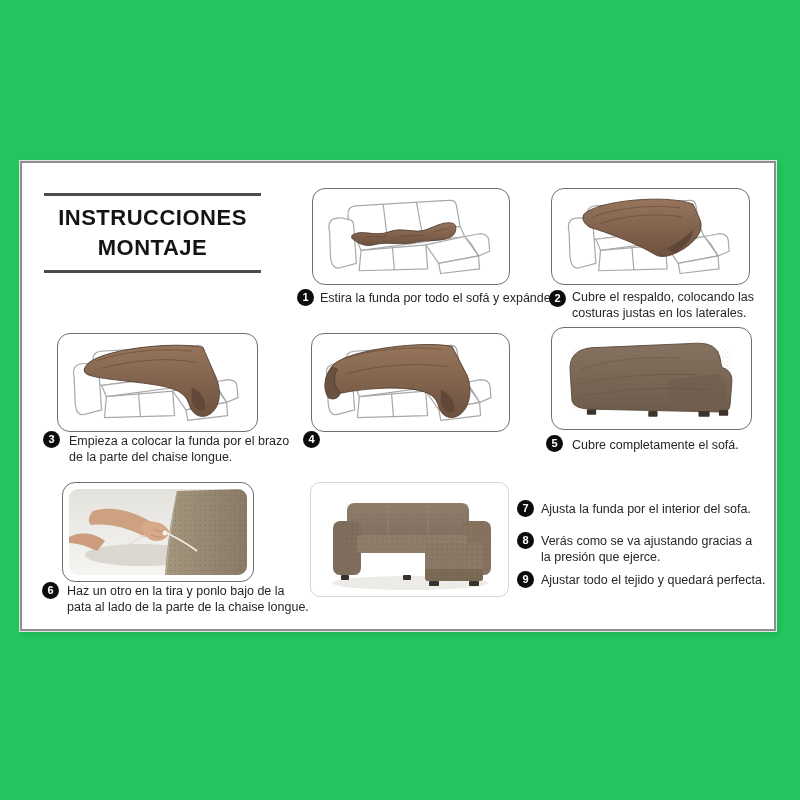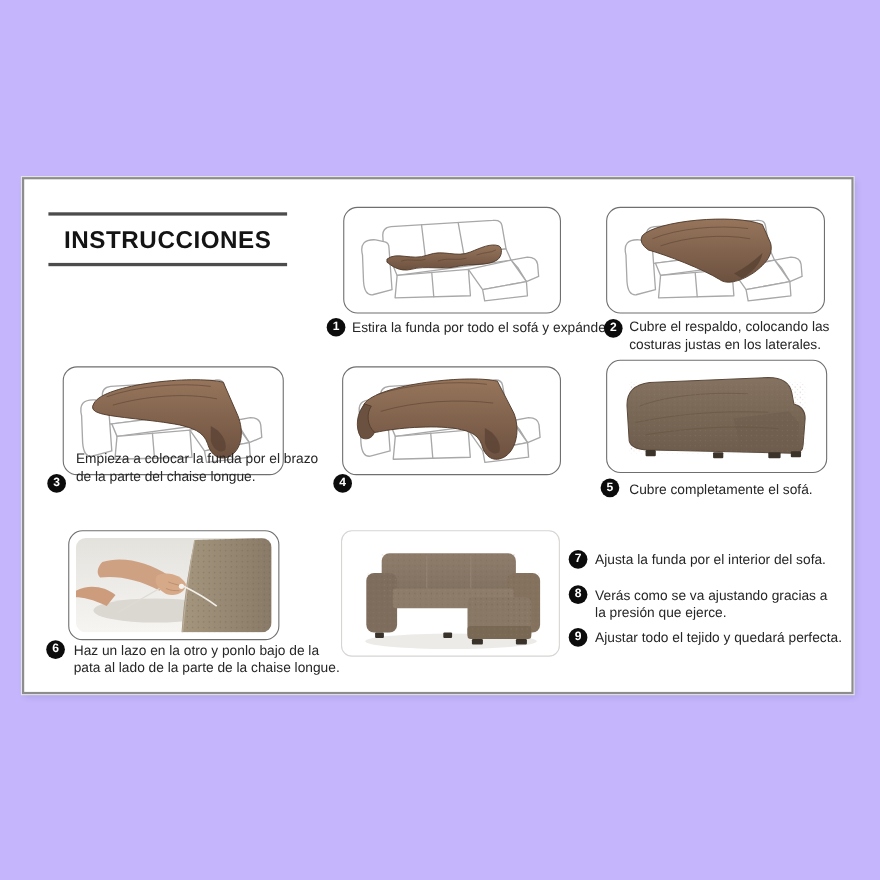--- a/index.html
+++ b/index.html
@@ -1,17 +1,17 @@
 <!DOCTYPE html>
 <html><head>
 <meta charset="utf-8">
 <style>
   html,body{margin:0;padding:0;}
   body{width:800px;height:800px;background:#fbfbfb;font-family:"Liberation Sans",sans-serif;}
-  .page{position:relative;width:800px;height:800px;background:#c4b5fd;overflow:hidden;}
+  .page{position:relative;width:800px;height:800px;background:#22c55e;overflow:hidden;}
   .frame{position:absolute;left:20px;top:161px;width:752px;height:466px;background:#fff;
          border:2px solid #8d8d8d;box-shadow:0 0 0 1px #e4e4e4,2px 3px 6px rgba(0,0,0,.10);}
   .title-block{position:absolute;left:44px;top:193px;width:217px;text-align:center;}
   .title-rule{height:2.5px;background:#4c4c4c;}
   .title-text{padding:7px 0 6px 0;}
   .title-line{font-size:22px;line-height:1.4;font-weight:bold;color:#141414;letter-spacing:.5px;}
   .stepbox{position:absolute;background:#fff;border:1.6px solid #6f6f6f;border-radius:13px;overflow:hidden;}
   .stepbox svg{display:block;width:100%;height:100%;padding:4px;box-sizing:border-box;}
   .innerphoto{position:absolute;left:6px;top:6px;right:6px;bottom:6px;border-radius:9px;overflow:hidden;}
   .innerphoto svg{display:block;width:100%;height:100%;padding:0;}
@@ -66,20 +66,21 @@
   </defs>
 </svg>
 
 <div class="page">
   <div class="frame"></div>
 
   <div class="title-block">
     <div class="title-rule"></div>
     <div class="title-text">
       <div class="title-line">INSTRUCCIONES</div>
+      <div class="title-line">MONTAJE</div>
     </div>
     <div class="title-rule"></div>
   </div>
 
   <div class="stepbox" style="left:312px;top:188px;width:196px;height:95px">
     <svg viewBox="0 0 196 94">
       <use href="#sofa-line"></use>
       <path fill="url(#gCover)" stroke="#503a2b" stroke-width="0.9" d="M34 46 C44 38 58 48 74 42 C90 36 102 45 116 39 C126 35 136 30 144 33 C148 35 147 44 142 47 C132 53 118 50 104 53 C88 57 72 52 58 56 C46 59 38 52 34 49 Z"></path>
       <g stroke="#5a4233" stroke-width="0.7" fill="none" opacity="0.8">
         <path d="M48 48 C56 45 64 49 72 46"></path>
@@ -111,21 +112,21 @@
       <use href="#sofa-line"></use>
       <path fill="url(#gCover)" stroke="#503a2b" stroke-width="0.9" d="M22 30 C32 12 116 3 146 10 L160 42 C166 57 164 73 154 80 C143 87 134 80 131 69 C127 57 116 54 104 51 C78 46 42 44 28 40 Q17 37 22 30 Z"></path>
       <path fill="#5b4434" opacity="0.8" d="M134 52 C144 57 150 66 148 75 C142 79 136 74 134 66 Z"></path>
       <g stroke="#5a4233" stroke-width="0.7" fill="none" opacity="0.8">
         <path d="M34 24 C62 14 104 10 134 14"></path>
           <path d="M40 32 C72 23 110 20 140 26"></path>
       </g>
     </svg>
   </div>
   <div class="badge" style="left:43px;top:431px">3</div>
-  <div class="cap" style="left:69px;top:410px">Empieza a colocar la funda por el brazo
+  <div class="cap" style="left:69px;top:434px">Empieza a colocar la funda por el brazo
 de la parte del chaise longue.</div>
 
   <div class="stepbox" style="left:311px;top:333px;width:197px;height:97px">
     <svg viewBox="0 0 196 94">
       <use href="#sofa-line"></use>
       <path fill="url(#gCover)" stroke="#503a2b" stroke-width="0.9" d="M13 33 C20 13 112 2 142 9 L158 40 C164 56 160 74 150 81 C139 88 130 82 127 70 C123 58 111 56 99 54 C72 51 40 55 26 58 C14 60 9 47 13 33 Z"></path>
       <path fill="#6b5140" stroke="#503a2b" stroke-width="0.8" d="M15 31 C7 38 5 54 11 63 C16 66 22 64 24 58 C17 52 16 40 21 33 Z"></path>
       <path fill="#5b4434" opacity="0.8" d="M130 54 C140 59 146 68 144 77 C138 81 132 76 130 68 Z"></path>
       <g stroke="#5a4233" stroke-width="0.7" fill="none" opacity="0.8">
         <path d="M26 22 C56 12 100 8 132 12"></path>
@@ -172,21 +173,21 @@
           <path d="M84 40 C88 42 92 42 96 44"></path>
             <path d="M82 46 C86 48 90 48 94 48"></path>
         </g>
         <circle cx="96" cy="44" r="2.4" fill="#f5f3ee"></circle>
         <path d="M98 44 C110 50 120 56 128 62" stroke="#f2efe9" stroke-width="1.6" fill="none"></path>
         <path d="M76 46 C62 54 48 62 38 68" stroke="#dedbd3" stroke-width="1.2" fill="none"></path>
       </svg>
     </div>
   </div>
   <div class="badge" style="left:42px;top:582px">6</div>
-  <div class="cap" style="left:67px;top:584px">Haz un lazo en la otro y ponlo bajo de la
+  <div class="cap" style="left:67px;top:584px">Haz un otro en la tira y ponlo bajo de la
 pata al lado de la parte de la chaise longue.</div>
 
   <div class="photobox" style="left:310px;top:482px;width:197px;height:113px">
     <svg viewBox="0 0 197 113">
       <ellipse cx="99" cy="100" rx="78" ry="7" fill="#ecebe8"></ellipse>
       <rect x="36" y="20" width="122" height="40" rx="7" fill="url(#gSofa2)"></rect>
       <g stroke="#9a8877" stroke-width="0.8">
         <line x1="77" y1="22" x2="77" y2="58"></line>
           <line x1="117" y1="22" x2="117" y2="58"></line>
       </g>

